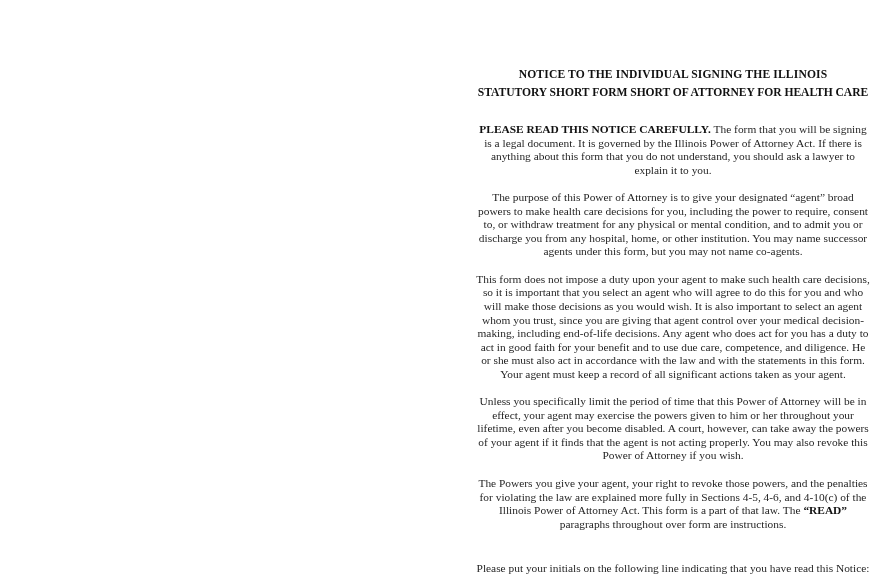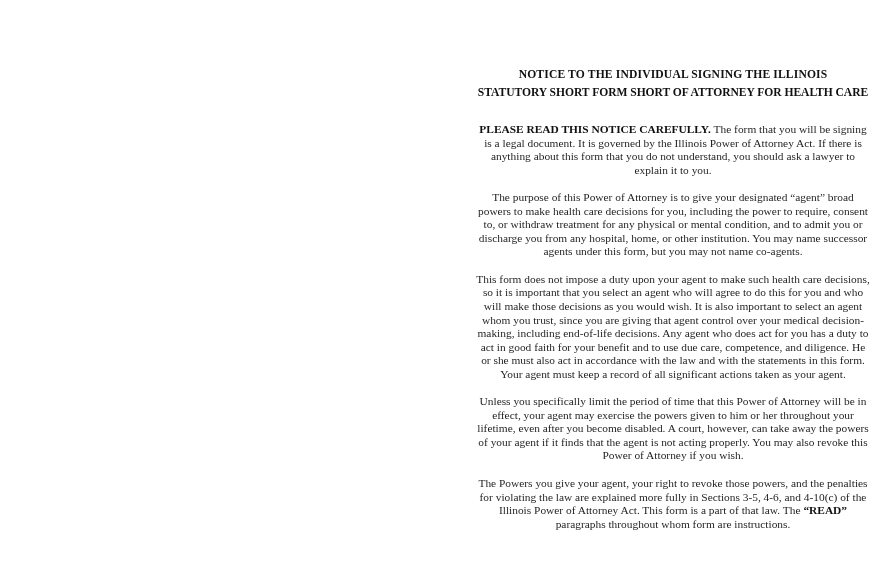--- a/index.html
+++ b/index.html
@@ -125,27 +125,28 @@
     <div class="gap-para"></div>
 
     <p class="body-para">This form does not impose a duty upon your agent to make such health care decisions, so it is important that you select an agent who will agree to do this for you and who will make those decisions as you would wish. It is also important to select an agent whom you trust, since you are giving that agent control over your medical decision-making, including end-of-life decisions. Any agent who does act for you has a duty to act in good faith for your benefit and to use due care, competence, and diligence. He or she must also act in accordance with the law and with the statements in this form. Your agent must keep a record of all significant actions taken as your agent.</p>
 
     <div class="gap-para"></div>
 
     <p class="body-para">Unless you specifically limit the period of time that this Power of Attorney will be in effect, your agent may exercise the powers given to him or her throughout your lifetime, even after you become disabled. A court, however, can take away the powers of your agent if it finds that the agent is not acting properly. You may also revoke this Power of Attorney if you wish.</p>
 
     <div class="gap-para"></div>
 
-    <p class="body-para"><span>The Powers you give your agent, your right to revoke those powers, and the penalties for violating the law are explained more fully in Sections 3-5, 4-6, and 4-10(c) of the Illinois Power of Attorney Act. This form is a part of that law. The </span><span class="inline-bold">“READ”</span><span> paragraphs throughout whom form are instructions.</span></p>
+    <p class="body-para"><span>The Powers you give your agent, your right to revoke those powers, and the penalties for violating the law are explained more fully in Sections 4-5, 4-6, and 4-10(c) of the Illinois Power of Attorney Act. This form is a part of that law. The </span><span class="inline-bold">“READ”</span><span> paragraphs throughout over form are instructions.</span></p>
 
     <div class="gap-para"></div>
 
 
     <div class="gap-initials"></div>
 
+    <p class="body-para">Please put your initials on the following line indicating that you have read this Notice:</p>
 
   </div>
 
   <div class="page-number">
     <span class="pn-inner">A-1</span>
   </div>
 
   <div class="watermark">ed-space.org</div>
 
 </div>

